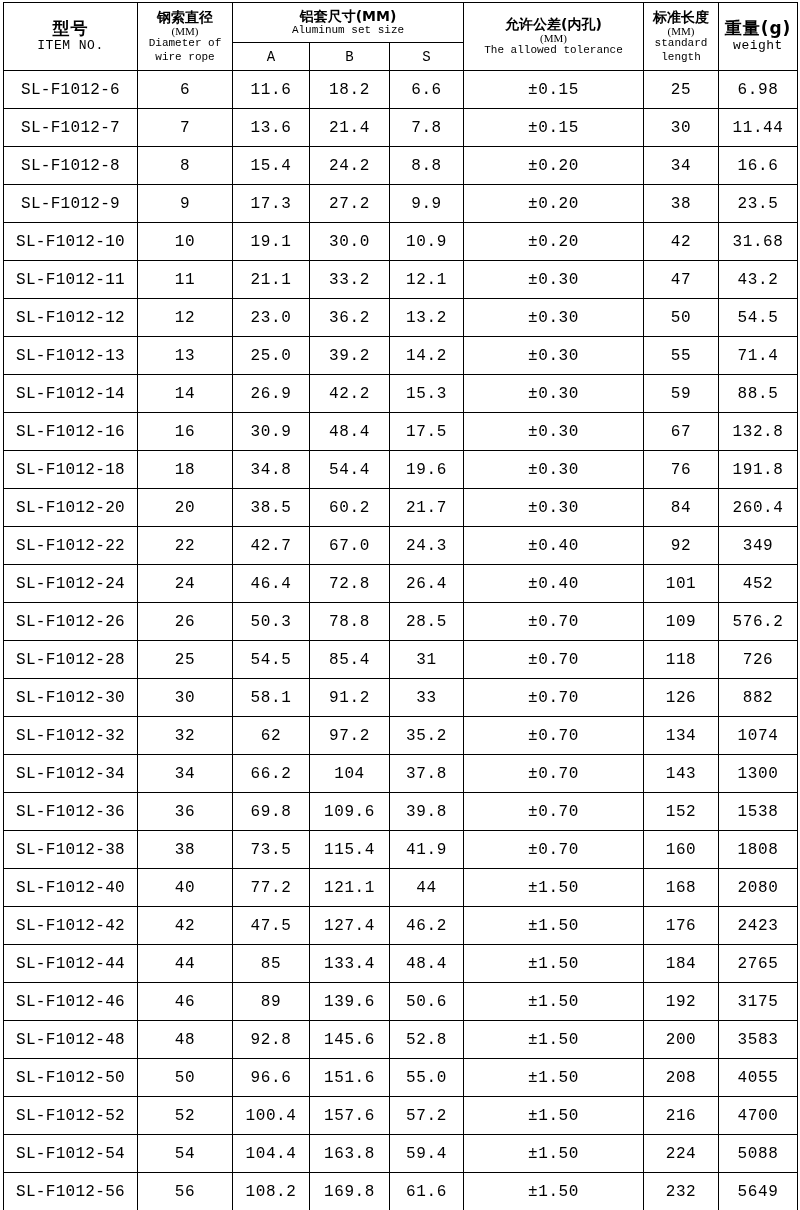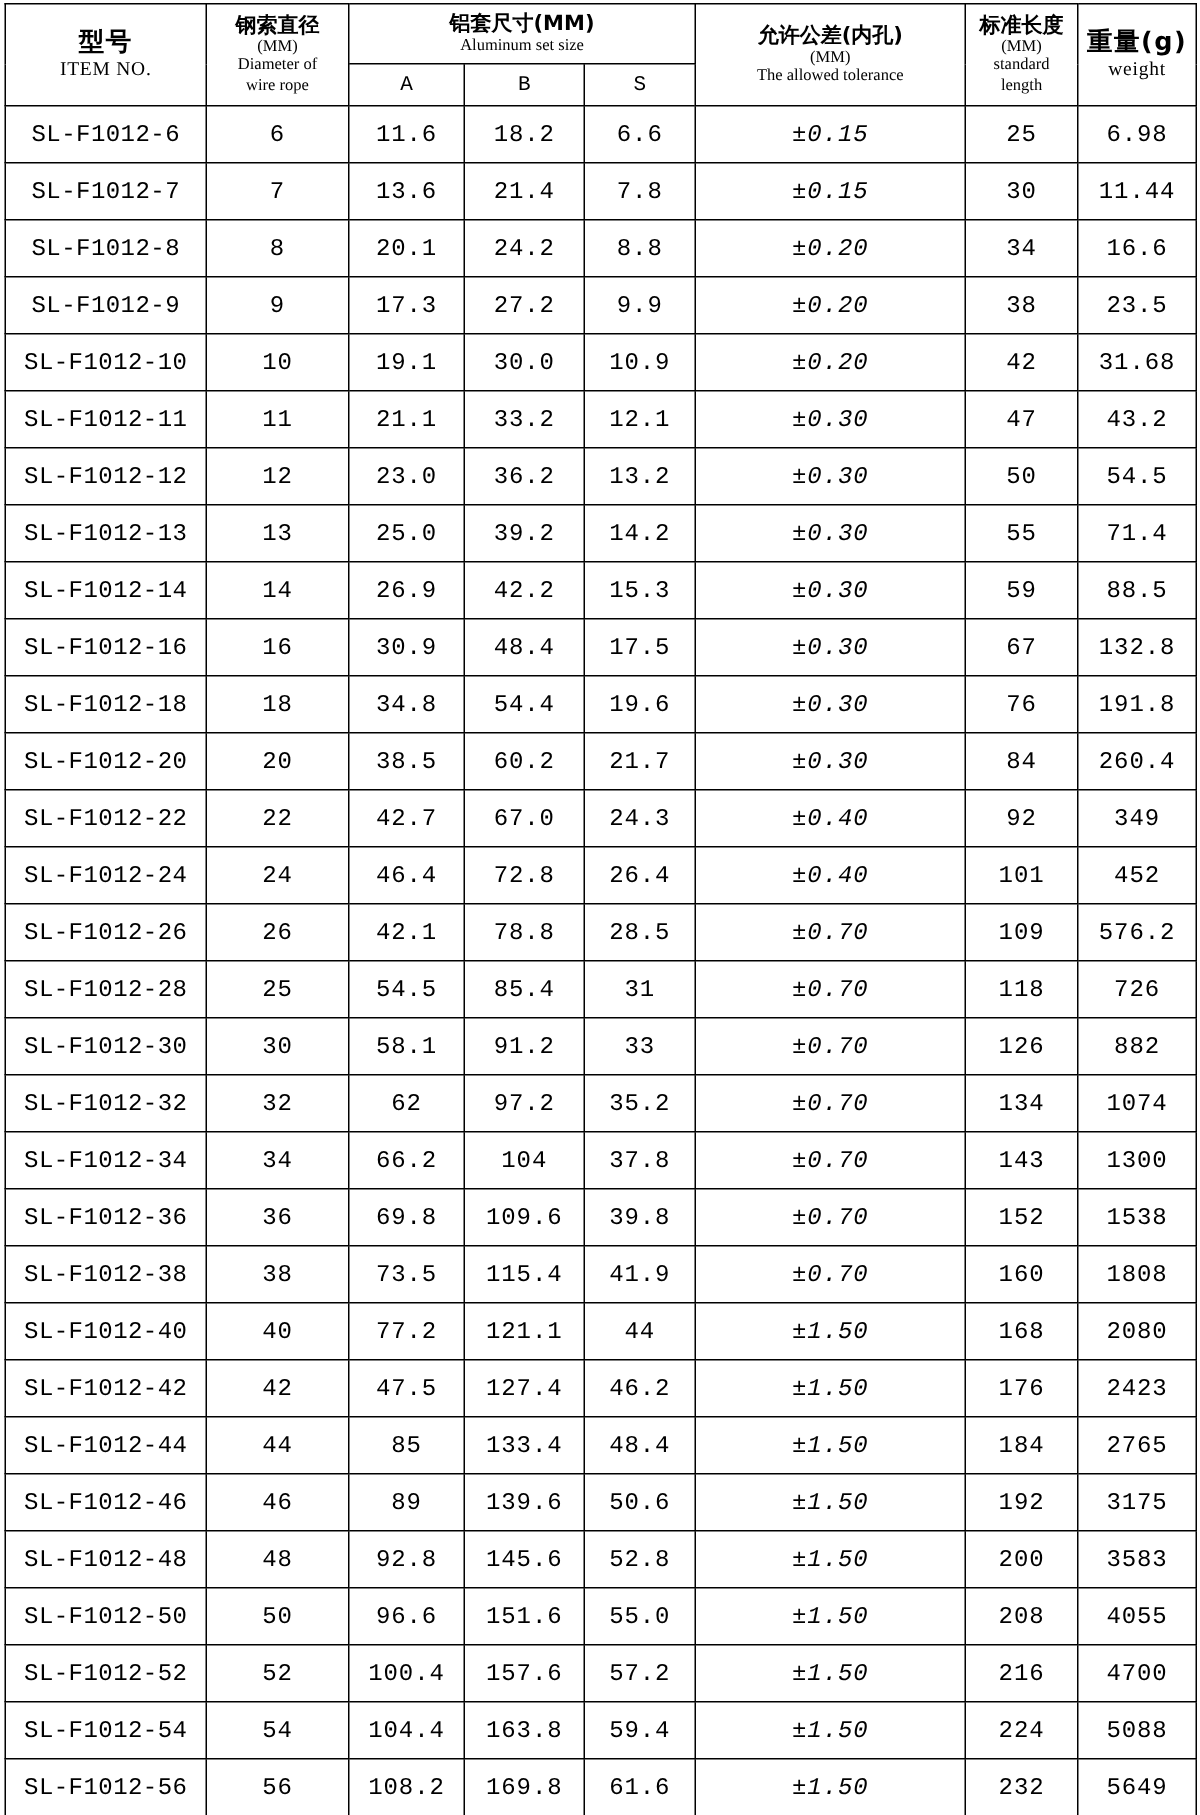--- a/index.html
+++ b/index.html
@@ -55,21 +55,21 @@
     letter-spacing: 0;
     font-weight: bold;
   }
   .hdr-unit {
     font-family: "Liberation Serif", serif;
     font-size: 11px;
     line-height: 1.1;
     display: block;
   }
   .hdr-en {
-    font-family: Liberation Serif, serif;
+    font-family: Liberation Mono, monospace;
     font-size: 13px;
     line-height: 1.2;
     display: block;
     letter-spacing: 0.5px;
   }
   .hdr-en.sm {
     font-size: 11px;
     letter-spacing: 0;
   }
   .head-top { height: 40px; }
@@ -88,21 +88,20 @@
     letter-spacing: 0.6px;
   }
   td.data.item {
     font-size: 16px;
     letter-spacing: 0.3px;
   }
   .tol {
     font-family: "Liberation Mono", monospace;
     font-size: 16px;
     letter-spacing: 0.6px;
-    font-style: italic;
   }
 </style>
 </head>
 <body>
 
 <div class="sheet">
   <table class="spec">
     <colgroup>
       <col class="c-item">
         <col class="c-dia">
@@ -168,21 +167,21 @@
           <td class="data">13.6</td>
           <td class="data">21.4</td>
           <td class="data">7.8</td>
           <td class="data tol">±0.15</td>
           <td class="data">30</td>
           <td class="data">11.44</td>
         </tr>
         <tr>
           <td class="data item">SL-F1012-8</td>
           <td class="data">8</td>
-          <td class="data">20.1</td>
+          <td class="data">15.4</td>
           <td class="data">24.2</td>
           <td class="data">8.8</td>
           <td class="data tol">±0.20</td>
           <td class="data">34</td>
           <td class="data">16.6</td>
         </tr>
         <tr>
           <td class="data item">SL-F1012-9</td>
           <td class="data">9</td>
           <td class="data">17.3</td>
@@ -288,21 +287,21 @@
           <td class="data">46.4</td>
           <td class="data">72.8</td>
           <td class="data">26.4</td>
           <td class="data tol">±0.40</td>
           <td class="data">101</td>
           <td class="data">452</td>
         </tr>
         <tr>
           <td class="data item">SL-F1012-26</td>
           <td class="data">26</td>
-          <td class="data">42.1</td>
+          <td class="data">50.3</td>
           <td class="data">78.8</td>
           <td class="data">28.5</td>
           <td class="data tol">±0.70</td>
           <td class="data">109</td>
           <td class="data">576.2</td>
         </tr>
         <tr>
           <td class="data item">SL-F1012-28</td>
           <td class="data">25</td>
           <td class="data">54.5</td>

